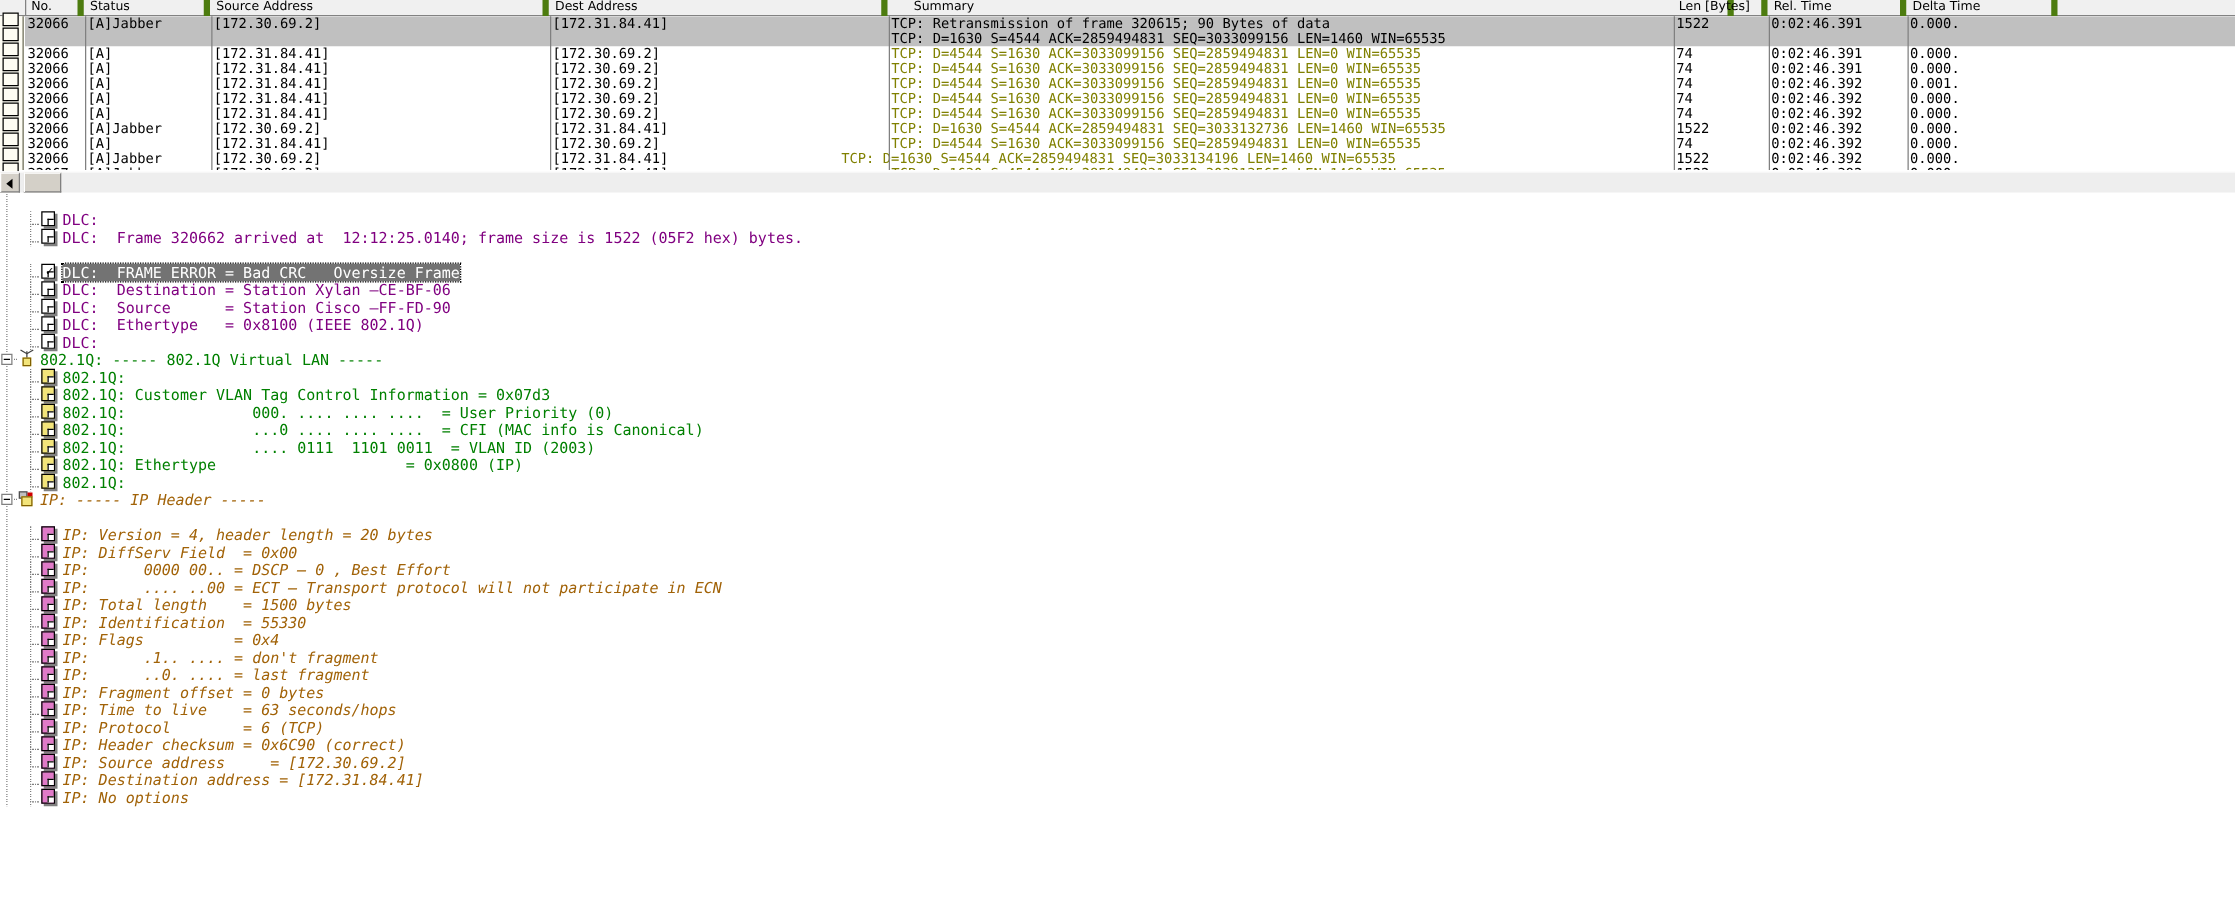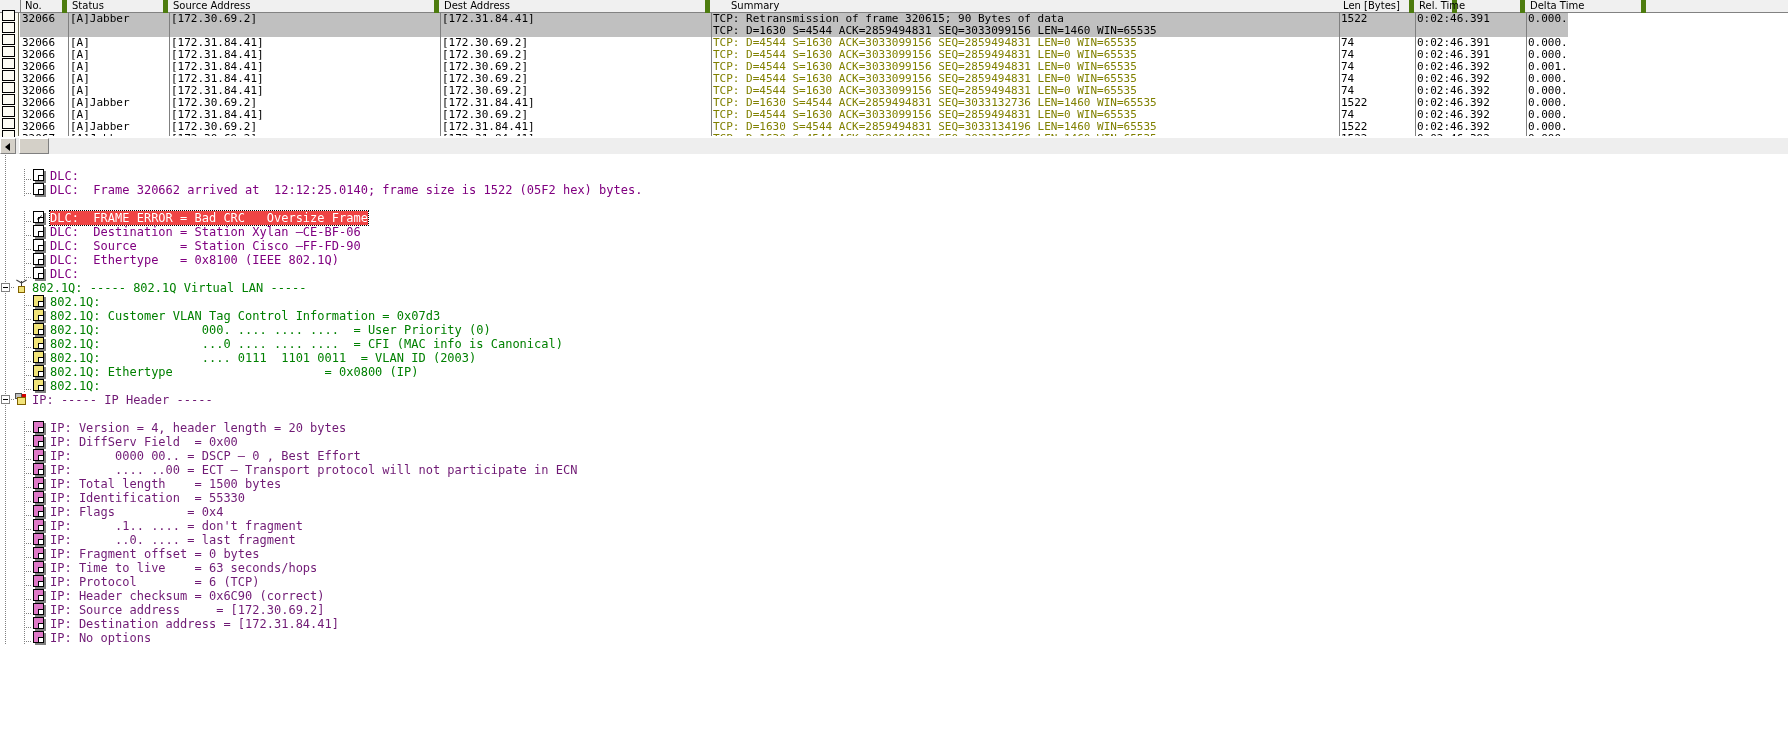--- a/index.html
+++ b/index.html
@@ -24,21 +24,21 @@
   }
   .pl-header .hcell.first { border-left:1px solid #828282; }
 
   .pl-gutter { position:absolute; left:0; top:13px; width:19px; height:123px;
      background:#fdfcf3; border-right:1px solid #6b6b56; box-sizing:border-box; }
   .gutter-box { position:absolute; left:2px; width:13px; height:11px;
      background:#fdfcf3; border:1px solid #000; box-sizing:border-box; }
 
   .pl-body { position:absolute; left:20px; top:13px; width:1768px; height:123px;
      background:#fff; overflow:hidden; }
-  .pl-row { position:absolute; left:0; width:1548px; height:12px; white-space:nowrap; }
+  .pl-row { position:absolute; left:0; width:1768px; height:12px; white-space:nowrap; }
   .pl-row.selected { background:#c0c0c0; }
   .pl-cell { position:absolute; top:0; height:12px; line-height:12px;
      font-family:"DejaVu Sans Mono", monospace; font-size:11px;
      white-space:nowrap; overflow:hidden; }
   .pl-cell.num     { color:#000; text-align:left; }
   .pl-cell.status  { color:#000; }
   .pl-cell.src     { color:#000; }
   .pl-cell.dst     { color:#000; }
   .pl-cell.summary { color:#808000; }
   .pl-cell.len     { color:#000; }
@@ -63,22 +63,22 @@
 
   
   .detail { position:absolute; left:0; top:155px; width:1788px; height:580px;
      background:#fff; overflow:hidden; }
   .tree-row { position:absolute; left:0; width:1788px; height:14px; line-height:14px;
      white-space:nowrap; font-family:"DejaVu Sans Mono", monospace; font-size:12px; }
   .tree-text { position:absolute; top:0; height:14px; line-height:14px; white-space:pre; }
 
   .c-dlc   { color:#800080; }
   .c-vlan  { color:#008000; }
-  .c-ip    { color:#701a75; }
-  .sel-text { background:#ef4444; color:#ffffff; outline:1px dotted #000; }
+  .c-ip    { color:#a16207;font-style:italic; }
+  .sel-text { background:#737373; color:#ffffff; outline:1px dotted #000; }
 
   
   .vline { position:absolute; width:1px; background-image:
       repeating-linear-gradient(to bottom,#808080 0px,#808080 1px,transparent 1px,transparent 2px); }
   .hstub { position:absolute; height:1px; background-image:
       repeating-linear-gradient(to right,#808080 0px,#808080 1px,transparent 1px,transparent 2px); }
 
   .plusbox { position:absolute; width:9px; height:9px; background:#fff;
      border:1px solid #808080; box-sizing:border-box; }
   .plusbox::before { content:""; position:absolute; left:1px; top:3px; width:5px; height:1px; background:#000; }
@@ -104,21 +104,21 @@
 <body>
 
 <div id="app">
 
   <div class="packet-list">
     <div class="pl-header" id="pl-header">
         <div class="hcell first" style="left: 20px; width: 47px;">No.</div>
         <div class="hcell" style="left: 68px; width: 100px;">Status</div>
         <div class="hcell" style="left: 169px; width: 270px;">Source Address</div>
         <div class="hcell" style="left: 440px; width: 270px;">Dest Address</div>
-        <div class="hcell" style="left: 711px; width: 746px; padding-left: 20px;">Summary</div>
+        <div class="hcell" style="left: 711px; width: 676px; padding-left: 20px;">Summary</div>
         <div class="hcell" style="left: 1339px; width: 75px;">Len [Bytes]</div>
         <div class="hcell" style="left: 1415px; width: 110px;">Rel. Time</div>
         <div class="hcell" style="left: 1526px; width: 120px;">Delta Time</div>
       </div>
     <div class="pl-gutter" id="pl-gutter">
         <div class="gutter-box" style="top: -3px;"></div>
         <div class="gutter-box" style="top: 9px;"></div>
         <div class="gutter-box" style="top: 21px;"></div>
         <div class="gutter-box" style="top: 33px;"></div>
         <div class="gutter-box" style="top: 45px;"></div>
@@ -209,21 +209,21 @@
           <div class="pl-cell summary" style="left: 693px; width: 624px;">TCP: D=4544 S=1630    ACK=3033099156 SEQ=2859494831 LEN=0 WIN=65535</div>
           <div class="pl-cell len" style="left: 1321px; width: 72px;">74</div>
           <div class="pl-cell rel" style="left: 1397px; width: 107px;">0:02:46.392</div>
           <div class="pl-cell delta" style="left: 1508px; width: 117px;">0.000.</div>
         </div>
         <div class="pl-row" style="top: 108px; height: 12px;">
           <div class="pl-cell num" style="left: 2px; width: 44px;">32066</div>
           <div class="pl-cell status" style="left: 50px; width: 97px;">[A]Jabber</div>
           <div class="pl-cell src" style="left: 151px; width: 267px;">[172.30.69.2]</div>
           <div class="pl-cell dst" style="left: 422px; width: 267px;">[172.31.84.41]</div>
-          <div class="pl-cell summary" style="left: 693px; width: 624px;">TCP: D=1630 S=4544    ACK=2859494831 SEQ=3033134196 LEN=1460 WIN=65535</div>
+          <div class="pl-cell summary" style="left: 653px; width: 624px;">TCP: D=1630 S=4544    ACK=2859494831 SEQ=3033134196 LEN=1460 WIN=65535</div>
           <div class="pl-cell len" style="left: 1321px; width: 72px;">1522</div>
           <div class="pl-cell rel" style="left: 1397px; width: 107px;">0:02:46.392</div>
           <div class="pl-cell delta" style="left: 1508px; width: 117px;">0.000.</div>
         </div>
         <div class="pl-row" style="top: 120px; height: 12px;">
           <div class="pl-cell num" style="left: 2px; width: 44px;">32067</div>
           <div class="pl-cell status" style="left: 50px; width: 97px;">[A]Jabber</div>
           <div class="pl-cell src" style="left: 151px; width: 267px;">[172.30.69.2]</div>
           <div class="pl-cell dst" style="left: 422px; width: 267px;">[172.31.84.41]</div>
           <div class="pl-cell summary" style="left: 693px; width: 624px;">TCP: D=1630 S=4544    ACK=2859494831 SEQ=3033135656 LEN=1460 WIN=65535</div>

